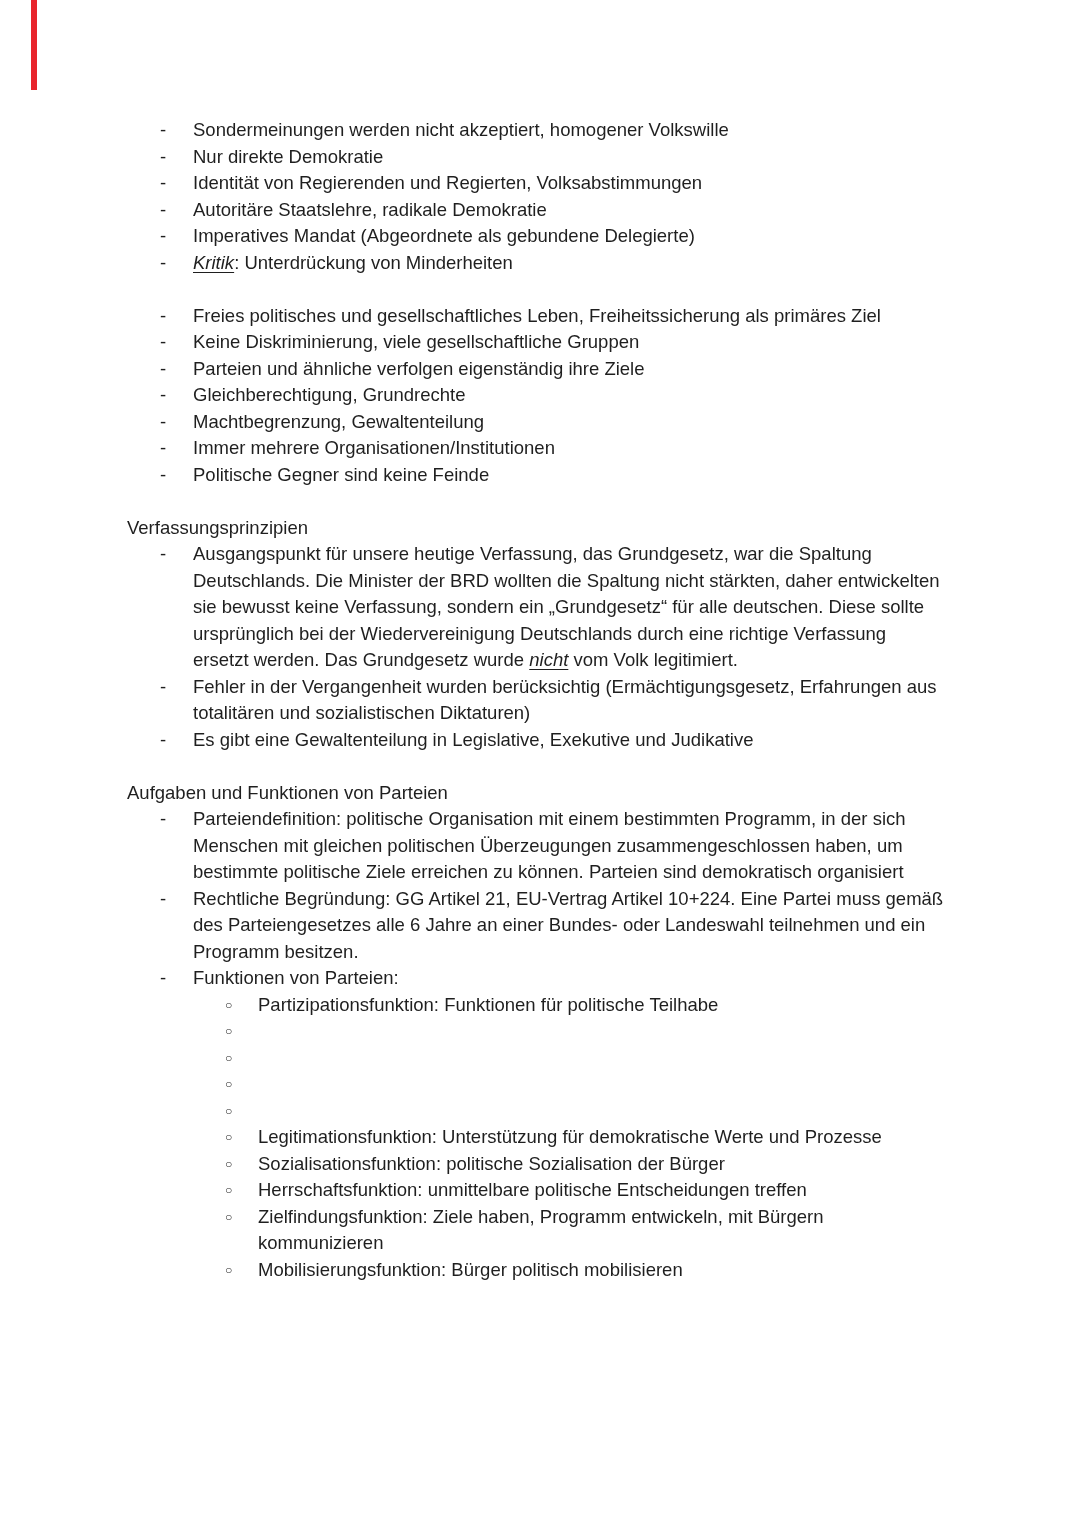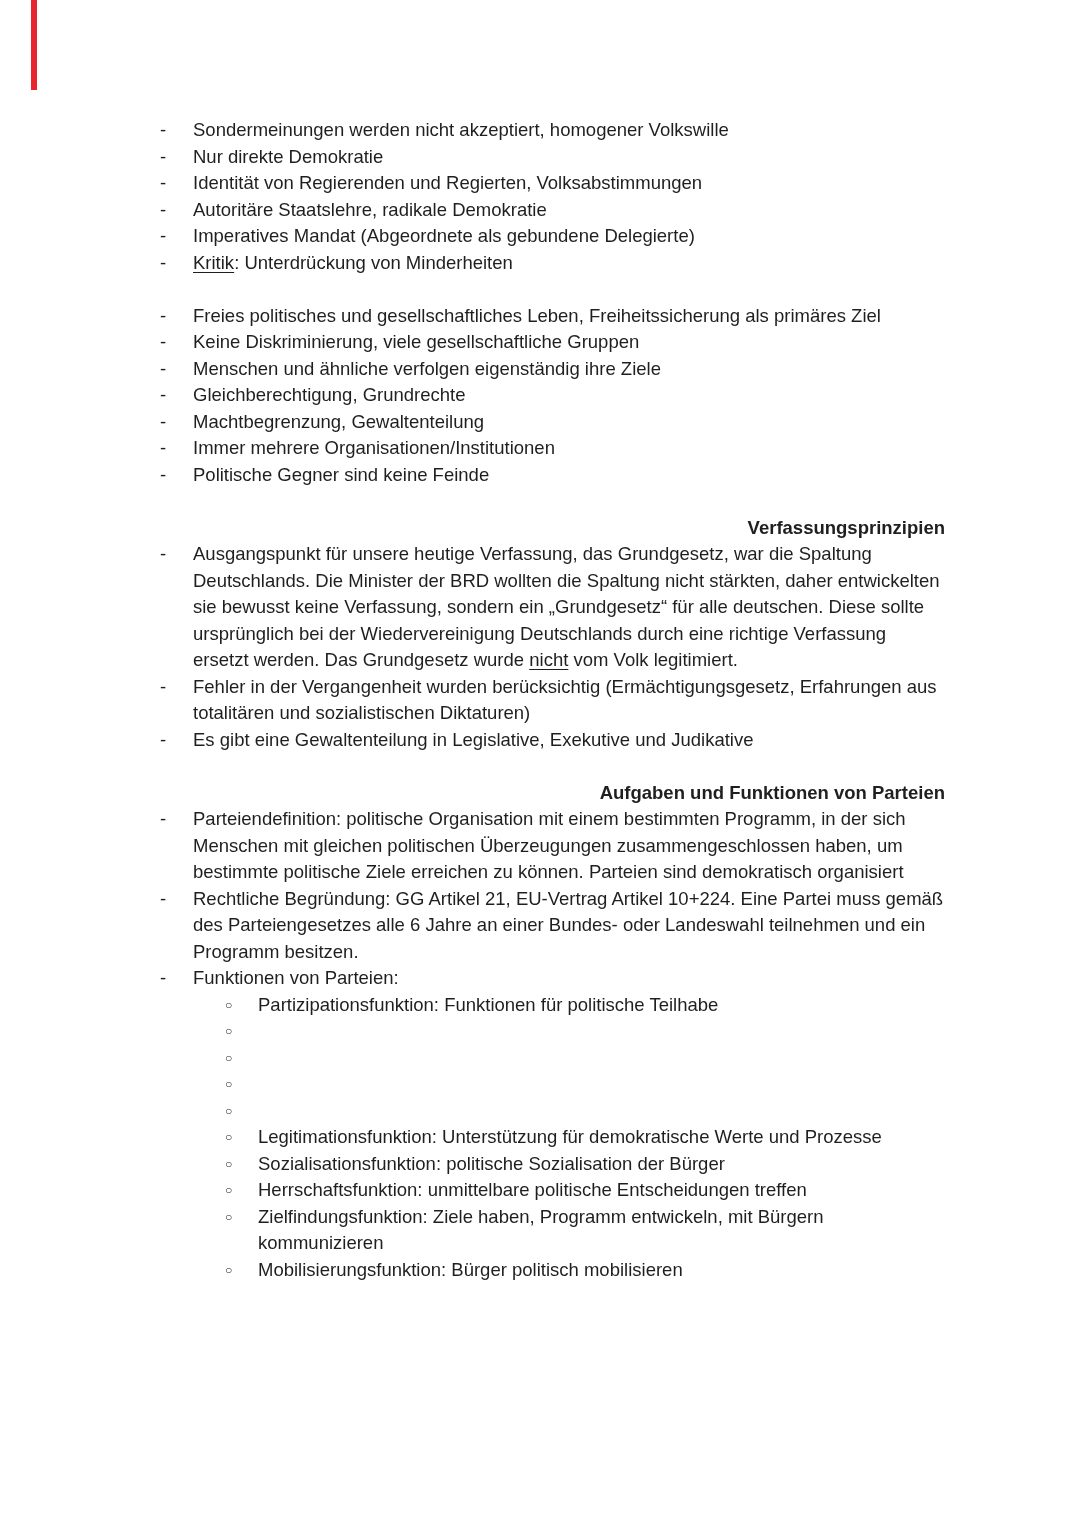--- a/index.html
+++ b/index.html
@@ -25,28 +25,28 @@
   .content{
     position:absolute;
     left:127px;top:117px;
     width:818px;
     font-size:18.5px;
     line-height:26.5px;
   }
   .section{margin:0;}
   .section + .section{margin-top:26.5px;}
   .hdr{font-weight:400;}
-  .hdr.bold{font-weight:700;text-align:right;}
+  .hdr.bold{font-weight:400;}
   .item{display:flex;align-items:flex-start;}
   .item .marker{flex:0 0 33px;}
   .lvl1{padding-left:33px;}
   .lvl2{padding-left:98px;}
   .lvl2 .marker{font-size:12px;line-height:26.5px;}
   .text{flex:1 1 auto;}
-  u{text-decoration:underline;text-underline-offset:2.5px;text-decoration-thickness:1.3px;}
+  u{text-decoration:underline;text-underline-offset:2.5px;text-decoration-thickness:1.3px;font-style:italic;}
 </style>
 </head>
 <body>
 
 <div class="page">
 
   <div class="red-bar" style="background: rgb(232, 37, 44);"></div>
 
   <main class="content">
 
@@ -81,21 +81,21 @@
       <div class="item lvl1">
         <span class="marker">-</span>
         <span class="text">Freies politisches und gesellschaftliches Leben, Freiheitssicherung als primäres Ziel</span>
       </div>
       <div class="item lvl1">
         <span class="marker">-</span>
         <span class="text">Keine Diskriminierung, viele gesellschaftliche Gruppen</span>
       </div>
       <div class="item lvl1">
         <span class="marker">-</span>
-        <span class="text">Menschen und ähnliche verfolgen eigenständig ihre Ziele</span>
+        <span class="text">Parteien und ähnliche verfolgen eigenständig ihre Ziele</span>
       </div>
       <div class="item lvl1">
         <span class="marker">-</span>
         <span class="text">Gleichberechtigung, Grundrechte</span>
       </div>
       <div class="item lvl1">
         <span class="marker">-</span>
         <span class="text">Machtbegrenzung, Gewaltenteilung</span>
       </div>
       <div class="item lvl1">

